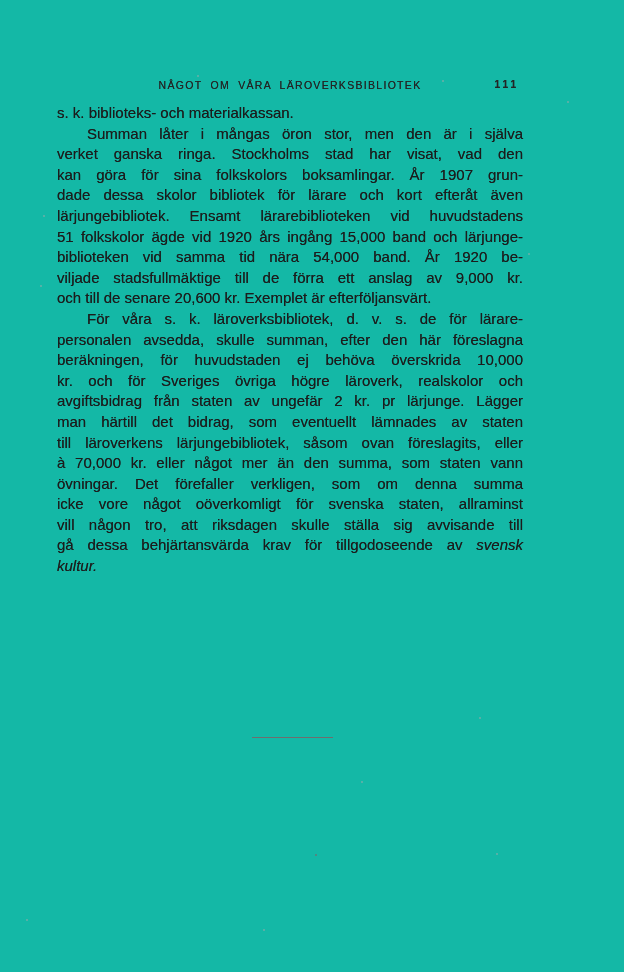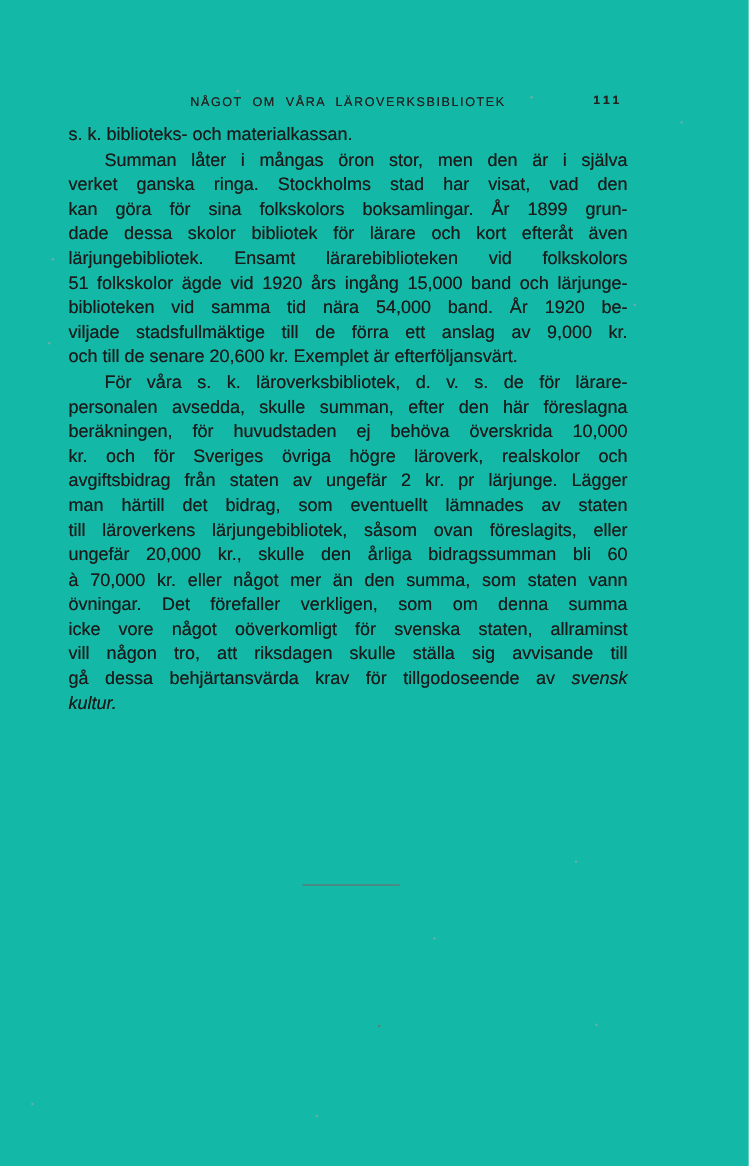--- a/index.html
+++ b/index.html
@@ -87,37 +87,36 @@
     <span class="page-number">111</span>
   </div>
 
   <div class="body-text">
       <div class="paragraph">
         <div class="line last"><span>s. k. biblioteks- och materialkassan.</span></div>
       </div>
       <div class="paragraph">
         <div class="line indented"><span>Summan låter i mångas öron stor, men den är i själva</span></div>
         <div class="line"><span>verket ganska ringa.  Stockholms stad har visat, vad den</span></div>
-        <div class="line"><span>kan göra för sina folkskolors boksamlingar.  År 1899 grun-</span></div>
+        <div class="line"><span>kan göra för sina folkskolors boksamlingar.  År 1907 grun-</span></div>
         <div class="line"><span>dade dessa skolor bibliotek för lärare och kort efteråt även</span></div>
-        <div class="line"><span>lärjungebibliotek.  Ensamt lärarebiblioteken vid folkskolors</span></div>
+        <div class="line"><span>lärjungebibliotek.  Ensamt lärarebiblioteken vid huvudstadens</span></div>
         <div class="line"><span>51 folkskolor ägde vid 1920 års ingång 15,000 band och lärjunge-</span></div>
         <div class="line"><span>biblioteken vid samma tid nära 54,000 band.  År 1920 be-</span></div>
         <div class="line"><span>viljade stadsfullmäktige till de förra ett anslag av 9,000 kr.</span></div>
         <div class="line last"><span>och till de senare 20,600 kr.  Exemplet är efterföljansvärt.</span></div>
       </div>
       <div class="paragraph">
         <div class="line indented"><span>För våra s. k. läroverksbibliotek, d. v. s. de för lärare-</span></div>
         <div class="line"><span>personalen avsedda, skulle summan, efter den här föreslagna</span></div>
         <div class="line"><span>beräkningen, för huvudstaden ej behöva överskrida 10,000</span></div>
         <div class="line"><span>kr. och för Sveriges övriga högre läroverk, realskolor och</span></div>
         <div class="line"><span>avgiftsbidrag från staten av ungefär 2 kr. pr lärjunge.  Lägger</span></div>
         <div class="line"><span>man härtill det bidrag, som eventuellt lämnades av staten</span></div>
         <div class="line"><span>till läroverkens lärjungebibliotek, såsom ovan föreslagits, eller</span></div>
-        <div class="line"><span>ungefär 20,000 kr., skulle den årliga bidragssumman bli 60</span></div>
         <div class="line"><span>à 70,000 kr. eller något mer än den summa, som staten vann</span></div>
         <div class="line"><span>övningar.  Det förefaller verkligen, som om denna summa</span></div>
         <div class="line"><span>icke vore något oöverkomligt för svenska staten, allraminst</span></div>
         <div class="line"><span>vill någon tro, att riksdagen skulle ställa sig avvisande till</span></div>
         <div class="line"><span>gå dessa behjärtansvärda krav för tillgodoseende av </span><span class="italic">svensk</span></div>
         <div class="line last"><span class="italic">kultur.</span></div>
       </div>
     </div>
 
   <div class="divider"></div>

